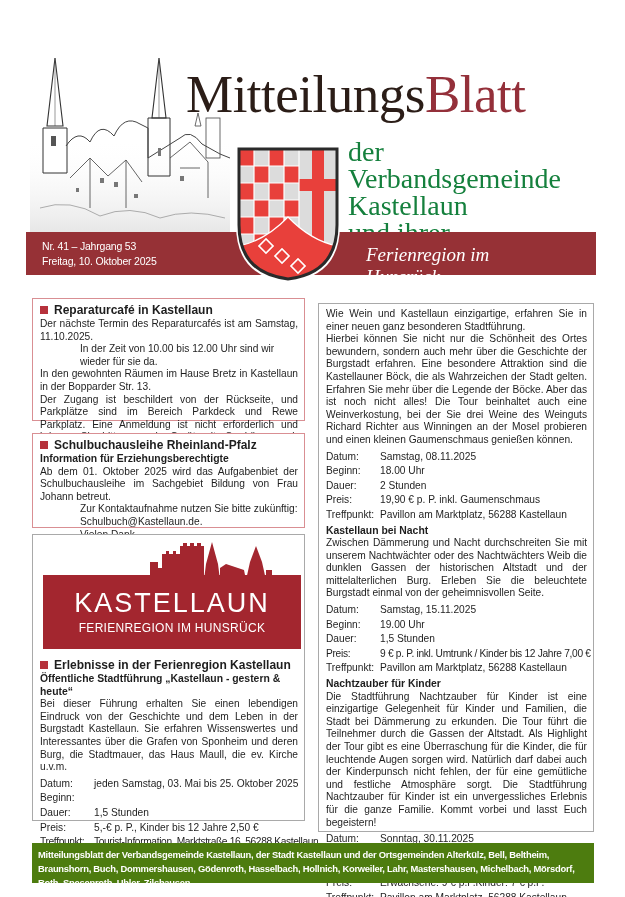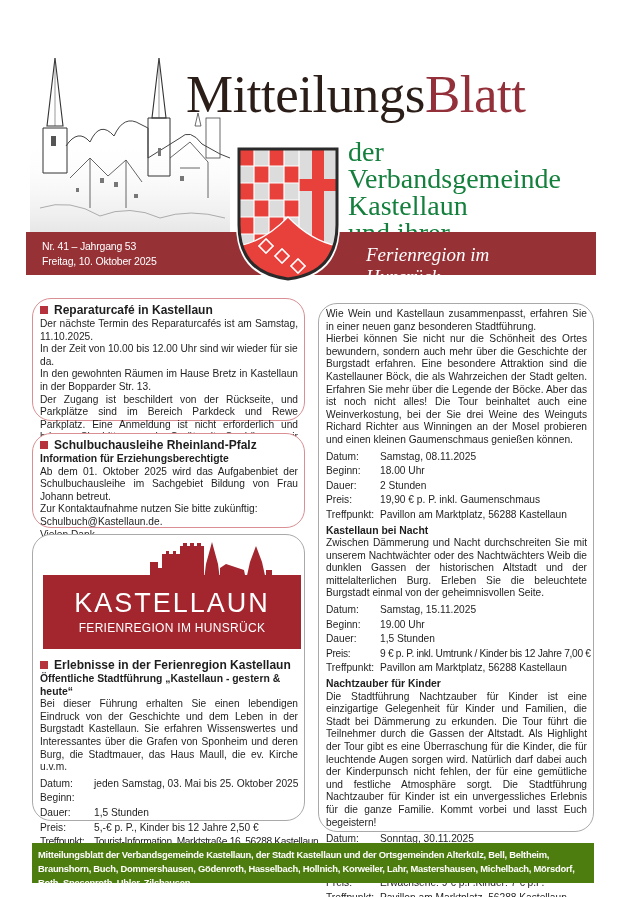--- a/index.html
+++ b/index.html
@@ -15,28 +15,28 @@
   .subtitle { position: absolute; left: 348px; top: 138px; font-family: "Liberation Serif", serif;
               font-size: 28px; line-height: 27px; color: #15803d; }
   .band { position: absolute; left: 26px; top: 232px; width: 570px; height: 43px; background: #963136; }
   .issue { position: absolute; left: 42px; top: 239px; color: #ffffff; font-size: 10.5px; font-weight: normal;
            line-height: 15px; font-family: "Liberation Sans", sans-serif; letter-spacing: -0.2px; }
   .region { position: absolute; left: 366px; top: 244px; color: #ffffff; font-family: "Liberation Serif", serif;
             font-style: italic; font-size: 19px; }
   .crest { position: absolute; left: 233px; top: 143px; width: 110px; height: 140px; }
 
   
-  .box { position: absolute; background: #fff; font-size: 10.2px; line-height: 12.6px; padding: 4px 6px 4px 7px; border-radius: 19px; }
+  .box { position: absolute; background: #fff; font-size: 10.2px; line-height: 12.6px; padding: 4px 6px 4px 7px; }
   .box.red { border: 1px solid #d98f93; }
   .box.gray { border: 1px solid #a9a9a9; }
   .box h2 { font-size: 12px; font-weight: bold; line-height: 14px; margin-bottom: 1px; display: flex; align-items: center; }
   .box h2 .sq { display: inline-block; width: 8px; height: 8px; background: #b6323c; margin-right: 6px; }
   .box h3 { font-size: 10.4px; font-weight: bold; line-height: 12.6px; }
   .box p { text-align: justify; }
-  .box p.block { text-align: left; }
+  .box p.block { text-align: left; margin-left: 40px; }
   .info { margin: 3px 0 2px; }
   .info .row { display: flex; line-height: 14.6px; }
   .info .k { width: 54px; flex: none; }
   .info .v { flex: 1; white-space: nowrap; }
   .b { font-weight: bold; }
 
   .logo { position: relative; width: 264px; height: 112px; margin: 4px auto 6px; }
   .logo .bar { position: absolute; left: 3px; top: 35px; width: 258px; height: 74px; background: #a3262f; }
   .logo .name { position: absolute; left: 0; width: 264px; top: 48px; text-align: center; color: #fff;
                 font-size: 27px; letter-spacing: 2px; line-height: 30px; }
@@ -216,21 +216,21 @@
     <div class="row" style="letter-spacing:-0.35px;">
         <span class="k">Treffpunkt:</span>
         <span class="v">Tourist-Information, Marktstraße 16, 56288 Kastellaun</span>
       </div>
   </div>
   <h3>Bock drauf? Das Weinerlebnis in der Burgstadt</h3>
   <p class="block">Wein und Kastellaun?</p>
 </div>
 
 <div class="box gray" style="left:318px; top:303px; width:276px; height:529px;">
-  <p>Wie Wein und Kastellaun zusammenpasst, erfahren Sie in einer neuen ganz besonderen Stadtführung.</p>
+  <p>Wie Wein und Kastellaun einzigartige, erfahren Sie in einer neuen ganz besonderen Stadtführung.</p>
   <p>Hierbei können Sie nicht nur die Schönheit des Ortes bewundern, sondern auch mehr über die Geschichte der Burgstadt erfahren. Eine besondere Attraktion sind die Kastellauner Böck, die als Wahrzeichen der Stadt gelten. Erfahren Sie mehr über die Legende der Böcke. Aber das ist noch nicht alles! Die Tour beinhaltet auch eine Weinverkostung, bei der Sie drei Weine des Weinguts Richard Richter aus Winningen an der Mosel probieren und einen kleinen Gaumenschmaus genießen können.</p>
   <div class="info">
     <div class="row">
         <span class="k">Datum:</span>
         <span class="v">Samstag, 08.11.2025</span>
       </div>
     <div class="row">
         <span class="k">Beginn:</span>
         <span class="v">18.00 Uhr</span>
       </div>

